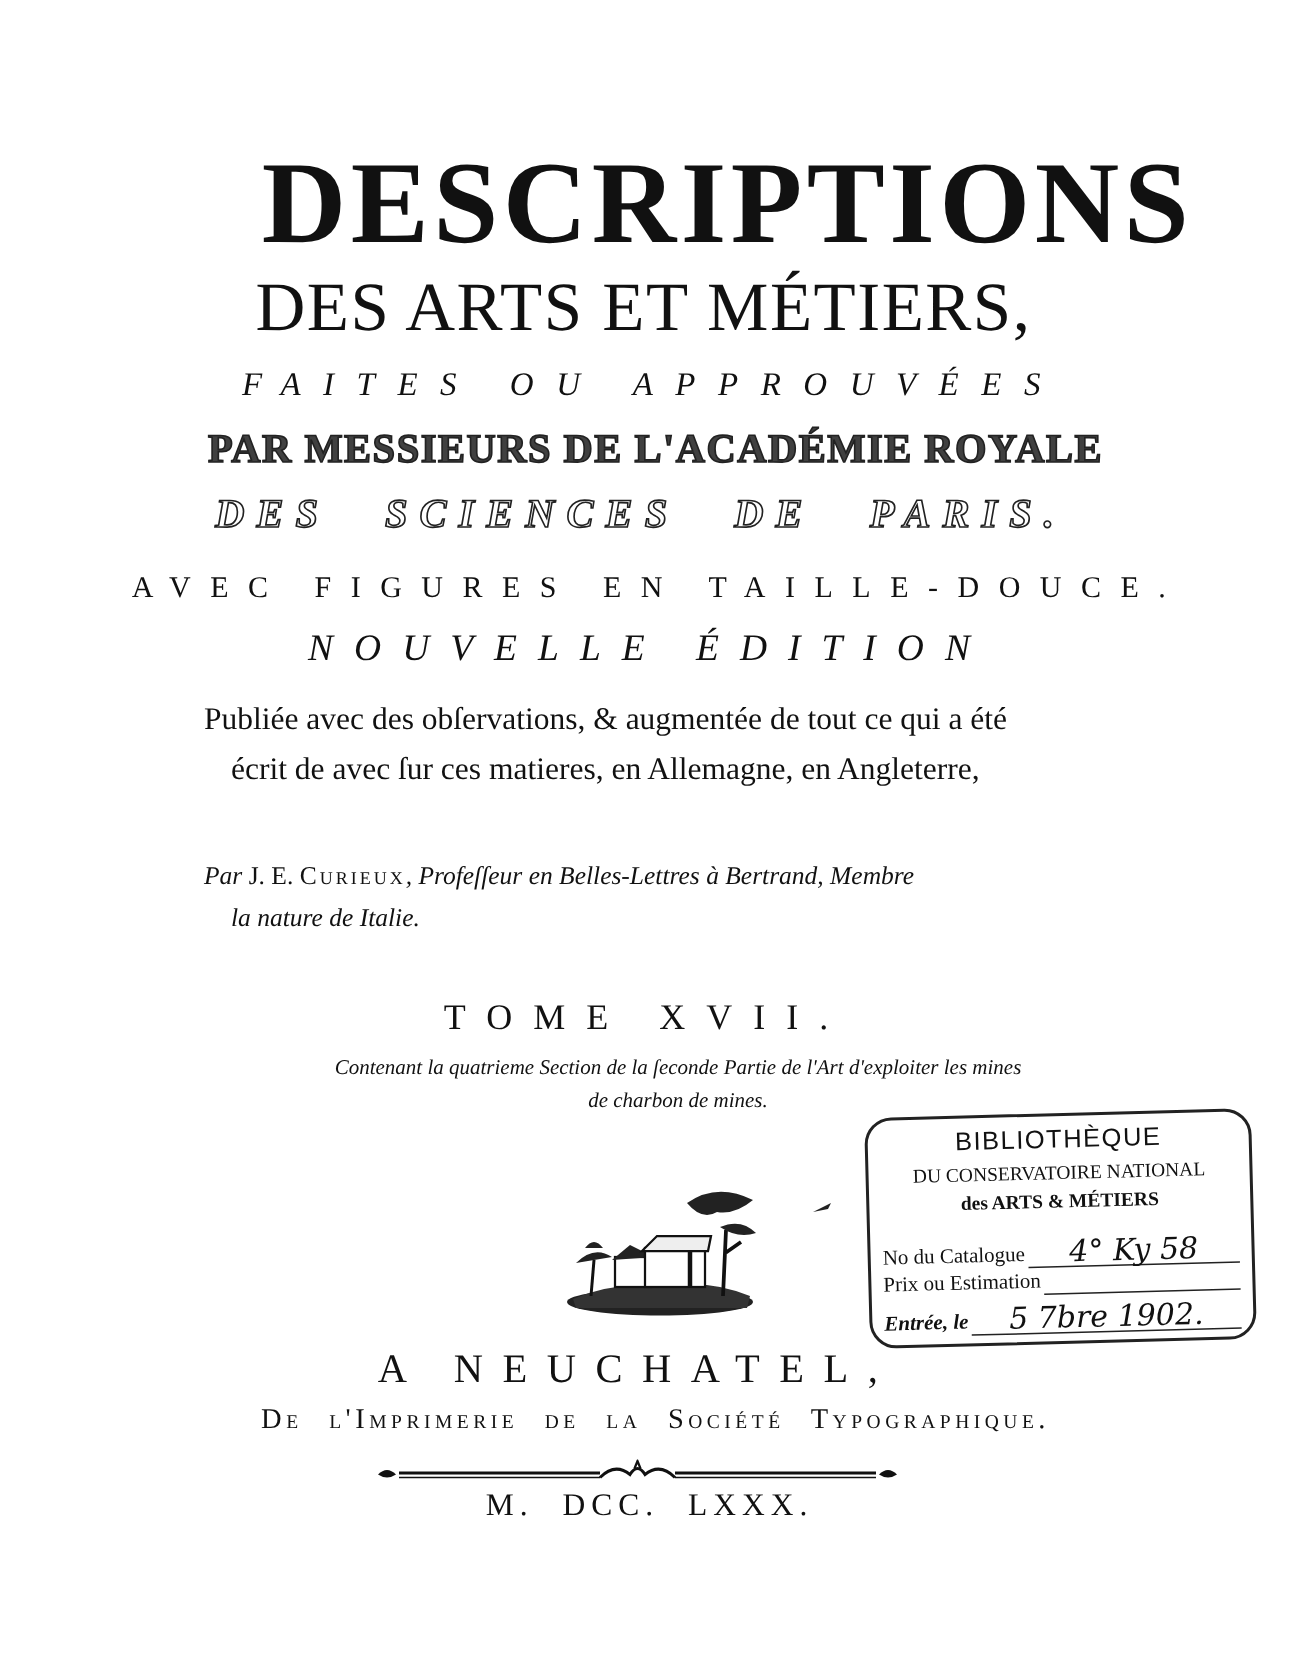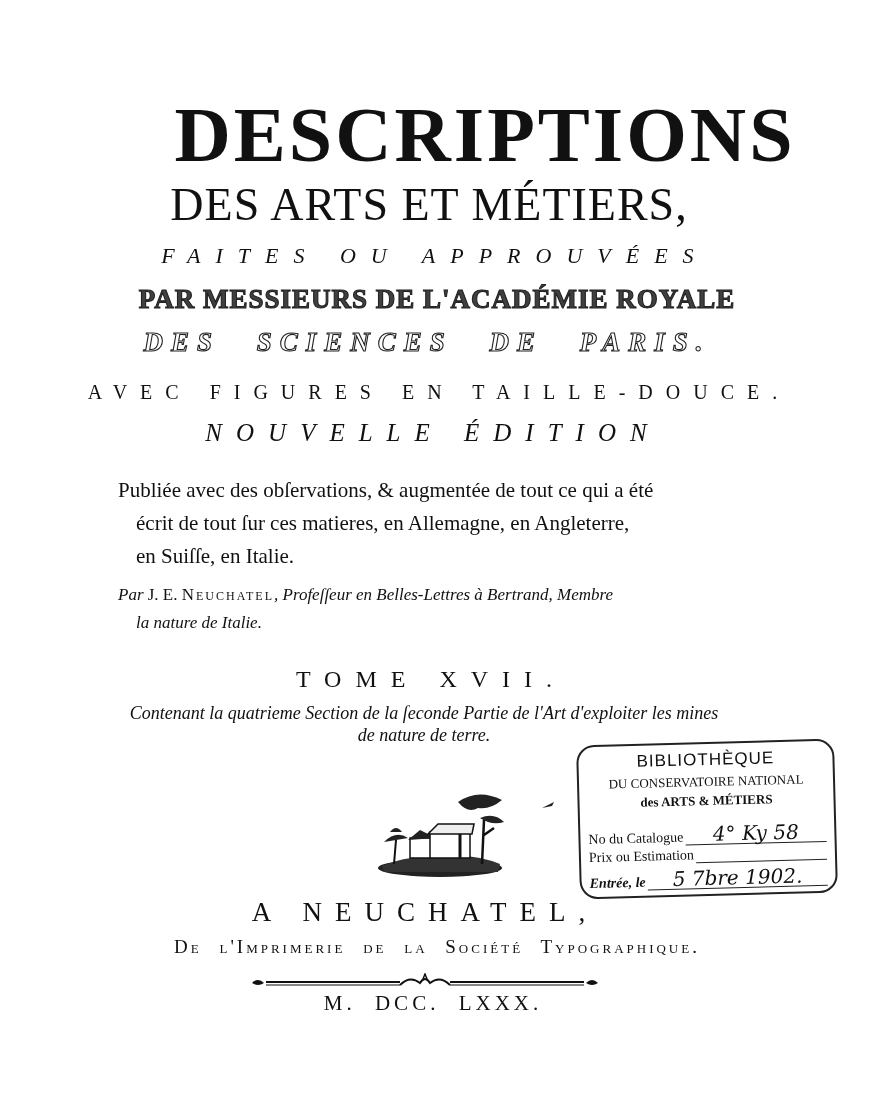--- a/index.html
+++ b/index.html
@@ -5,28 +5,28 @@
   html, body { margin: 0; padding: 0; background: #ffffff; }
   body { width: 874px; height: 1120px; position: relative; overflow: hidden; color: #111; font-family: "Liberation Serif", "DejaVu Serif", serif; }
   .line { position: absolute; left: 0; width: 874px; text-align: center; white-space: nowrap; }
   .title { top: 93px; font-size: 78px; font-weight: bold; letter-spacing: 3px; line-height: 84px; margin-left: 48px; }
   .subtitle { top: 180px; font-size: 46px; letter-spacing: 1px; line-height: 50px; left: -8px; }
   .faites { top: 242px; font-size: 22px; font-style: italic; letter-spacing: 15px; line-height: 28px; left: -2px; }
   .par-messieurs { top: 283px; font-size: 27px; letter-spacing: 1px; line-height: 32px; color: #404040; -webkit-text-stroke: 1.1px #222; font-weight: bold; }
   .sciences { top: 326px; font-size: 27px; font-style: italic; letter-spacing: 8px; word-spacing: 22px; line-height: 32px; color: #fff; -webkit-text-stroke: 1.1px #222; font-weight: bold; left: -10px; }
   .avec { top: 379px; font-size: 20px; letter-spacing: 13px; line-height: 26px; left: 2px; }
   .nouvelle { top: 418px; font-size: 25px; font-style: italic; letter-spacing: 14px; line-height: 30px; left: -4px; }
-  .para { position: absolute; left: 118px; width: 660px; font-size: 21px; line-height: 33px; margin-top: 11px; }
+  .para { position: absolute; left: 136px; width: 660px; font-size: 21px; line-height: 33px; }
   .para .indent { padding-left: 18px; display: block; }
   .para-pub { top: 463px; }
   .para-par { top: 570px; font-size: 17px; line-height: 28px; }
   .it { font-style: italic; }
   .sc { font-variant: small-caps; letter-spacing: 2px; }
   .tome { top: 664px; font-size: 24px; letter-spacing: 14px; line-height: 30px; left: -6px; }
-  .contenant { position: absolute; left: 104px; width: 640px; top: 702px; font-size: 18px; font-style: italic; line-height: 22px; text-align: center; }
+  .contenant { position: absolute; left: 132px; width: 640px; top: 702px; font-size: 14px; font-style: italic; line-height: 22px; text-align: center; }
   .vignette { position: absolute; left: 370px; top: 780px; width: 140px; height: 100px; }
   .stamp { position: absolute; left: 578px; top: 742px; width: 258px; height: 154px; border: 2.5px solid #222; border-radius: 18px; transform: rotate(-1.5deg); box-sizing: border-box; font-family: "Liberation Sans", "DejaVu Sans", sans-serif; }
   .stamp .s1 { position: absolute; left: 0; right: 0; top: 6px; text-align: center; font-size: 17px; letter-spacing: 1px; }
   .stamp .s2 { position: absolute; left: 4px; right: 4px; top: 30px; text-align: center; font-size: 13px; font-family: "Liberation Serif", serif; }
   .stamp .s3 { position: absolute; left: 0; right: 0; top: 49px; text-align: center; font-size: 13px; font-weight: bold; font-family: "Liberation Serif", serif; }
   .stamp .row { position: absolute; left: 8px; right: 8px; font-family: "Liberation Serif", serif; font-size: 14px; display: flex; align-items: flex-end; }
   .stamp .row .fill { flex: 1; border-bottom: 1.5px solid #222; margin-left: 2px; font-family: "DejaVu Serif", serif; font-style: italic; font-size: 20px; text-align: center; line-height: 20px; }
   .stamp .r1 { top: 80px; } .stamp .r2 { top: 103px; } .stamp .r3 { top: 124px; }
   .neuchatel { top: 896px; font-size: 27px; letter-spacing: 13px; line-height: 32px; left: -12px; }
   .imprimerie { top: 935px; font-size: 19px; font-variant: small-caps; letter-spacing: 3px; word-spacing: 10px; line-height: 24px; text-align: center; }
@@ -39,38 +39,37 @@
 <div class="line title">DESCRIPTIONS</div>
 <div class="line subtitle">DES ARTS ET MÉTIERS,</div>
 <div class="line faites">FAITES OU APPROUVÉES</div>
 <div class="line par-messieurs">PAR MESSIEURS DE L'ACADÉMIE ROYALE</div>
 <div class="line sciences">DES SCIENCES DE PARIS.</div>
 <div class="line avec">AVEC FIGURES EN TAILLE-DOUCE.</div>
 <div class="line nouvelle">NOUVELLE ÉDITION</div>
 
 <div class="para para-pub">
   <span style="display:block">Publiée avec des obſervations, &amp; augmentée de tout ce qui a été</span>
-  <span class="indent">écrit de tout ſur ces matieres, en Allemagne, en Angleterre,</span>
-  <span class="indent">en Suiſſe, en Italie.</span>
+  <span class="indent">écrit de avec ſur ces matieres, en Allemagne, en Angleterre,</span>
 </div>
 
 <div class="para para-par">
   <span style="display:block">
     <span class="it">Par</span>
     <span>J. E.</span>
-    <span class="sc">Neuchatel</span><span class="it">, Profeſſeur en Belles-Lettres à Bertrand, Membre</span>
+    <span class="sc">Curieux</span><span class="it">, Profeſſeur en Belles-Lettres à Bertrand, Membre</span>
   </span>
   <span class="indent it">la nature de Italie.</span>
 </div>
 
 <div class="line tome">TOME XVII.</div>
 
 <div class="contenant">
   <div>Contenant la quatrieme Section de la ſeconde Partie de l'Art d'exploiter les mines</div>
-  <div>de nature de terre.</div>
+  <div>de charbon de mines.</div>
 </div>
 
 <svg class="vignette" viewBox="0 0 140 100">
   <ellipse cx="70" cy="88" rx="62" ry="9" fill="#222"></ellipse>
   <path d="M12 86 Q40 74 70 78 Q100 72 130 84 L128 92 L14 92 Z" fill="#333"></path>
   <rect x="40" y="58" width="24" height="20" fill="#fff" stroke="#111" stroke-width="1.5"></rect>
   <polygon points="38,60 50,50 66,58" fill="#222"></polygon>
   <rect x="60" y="52" width="40" height="26" fill="#fff" stroke="#111" stroke-width="1.5"></rect>
   <polygon points="58,54 68,44 104,44 102,54" fill="#eee" stroke="#111" stroke-width="1.5"></polygon>
   <line x1="90" y1="54" x2="90" y2="78" stroke="#111" stroke-width="3"></line>

